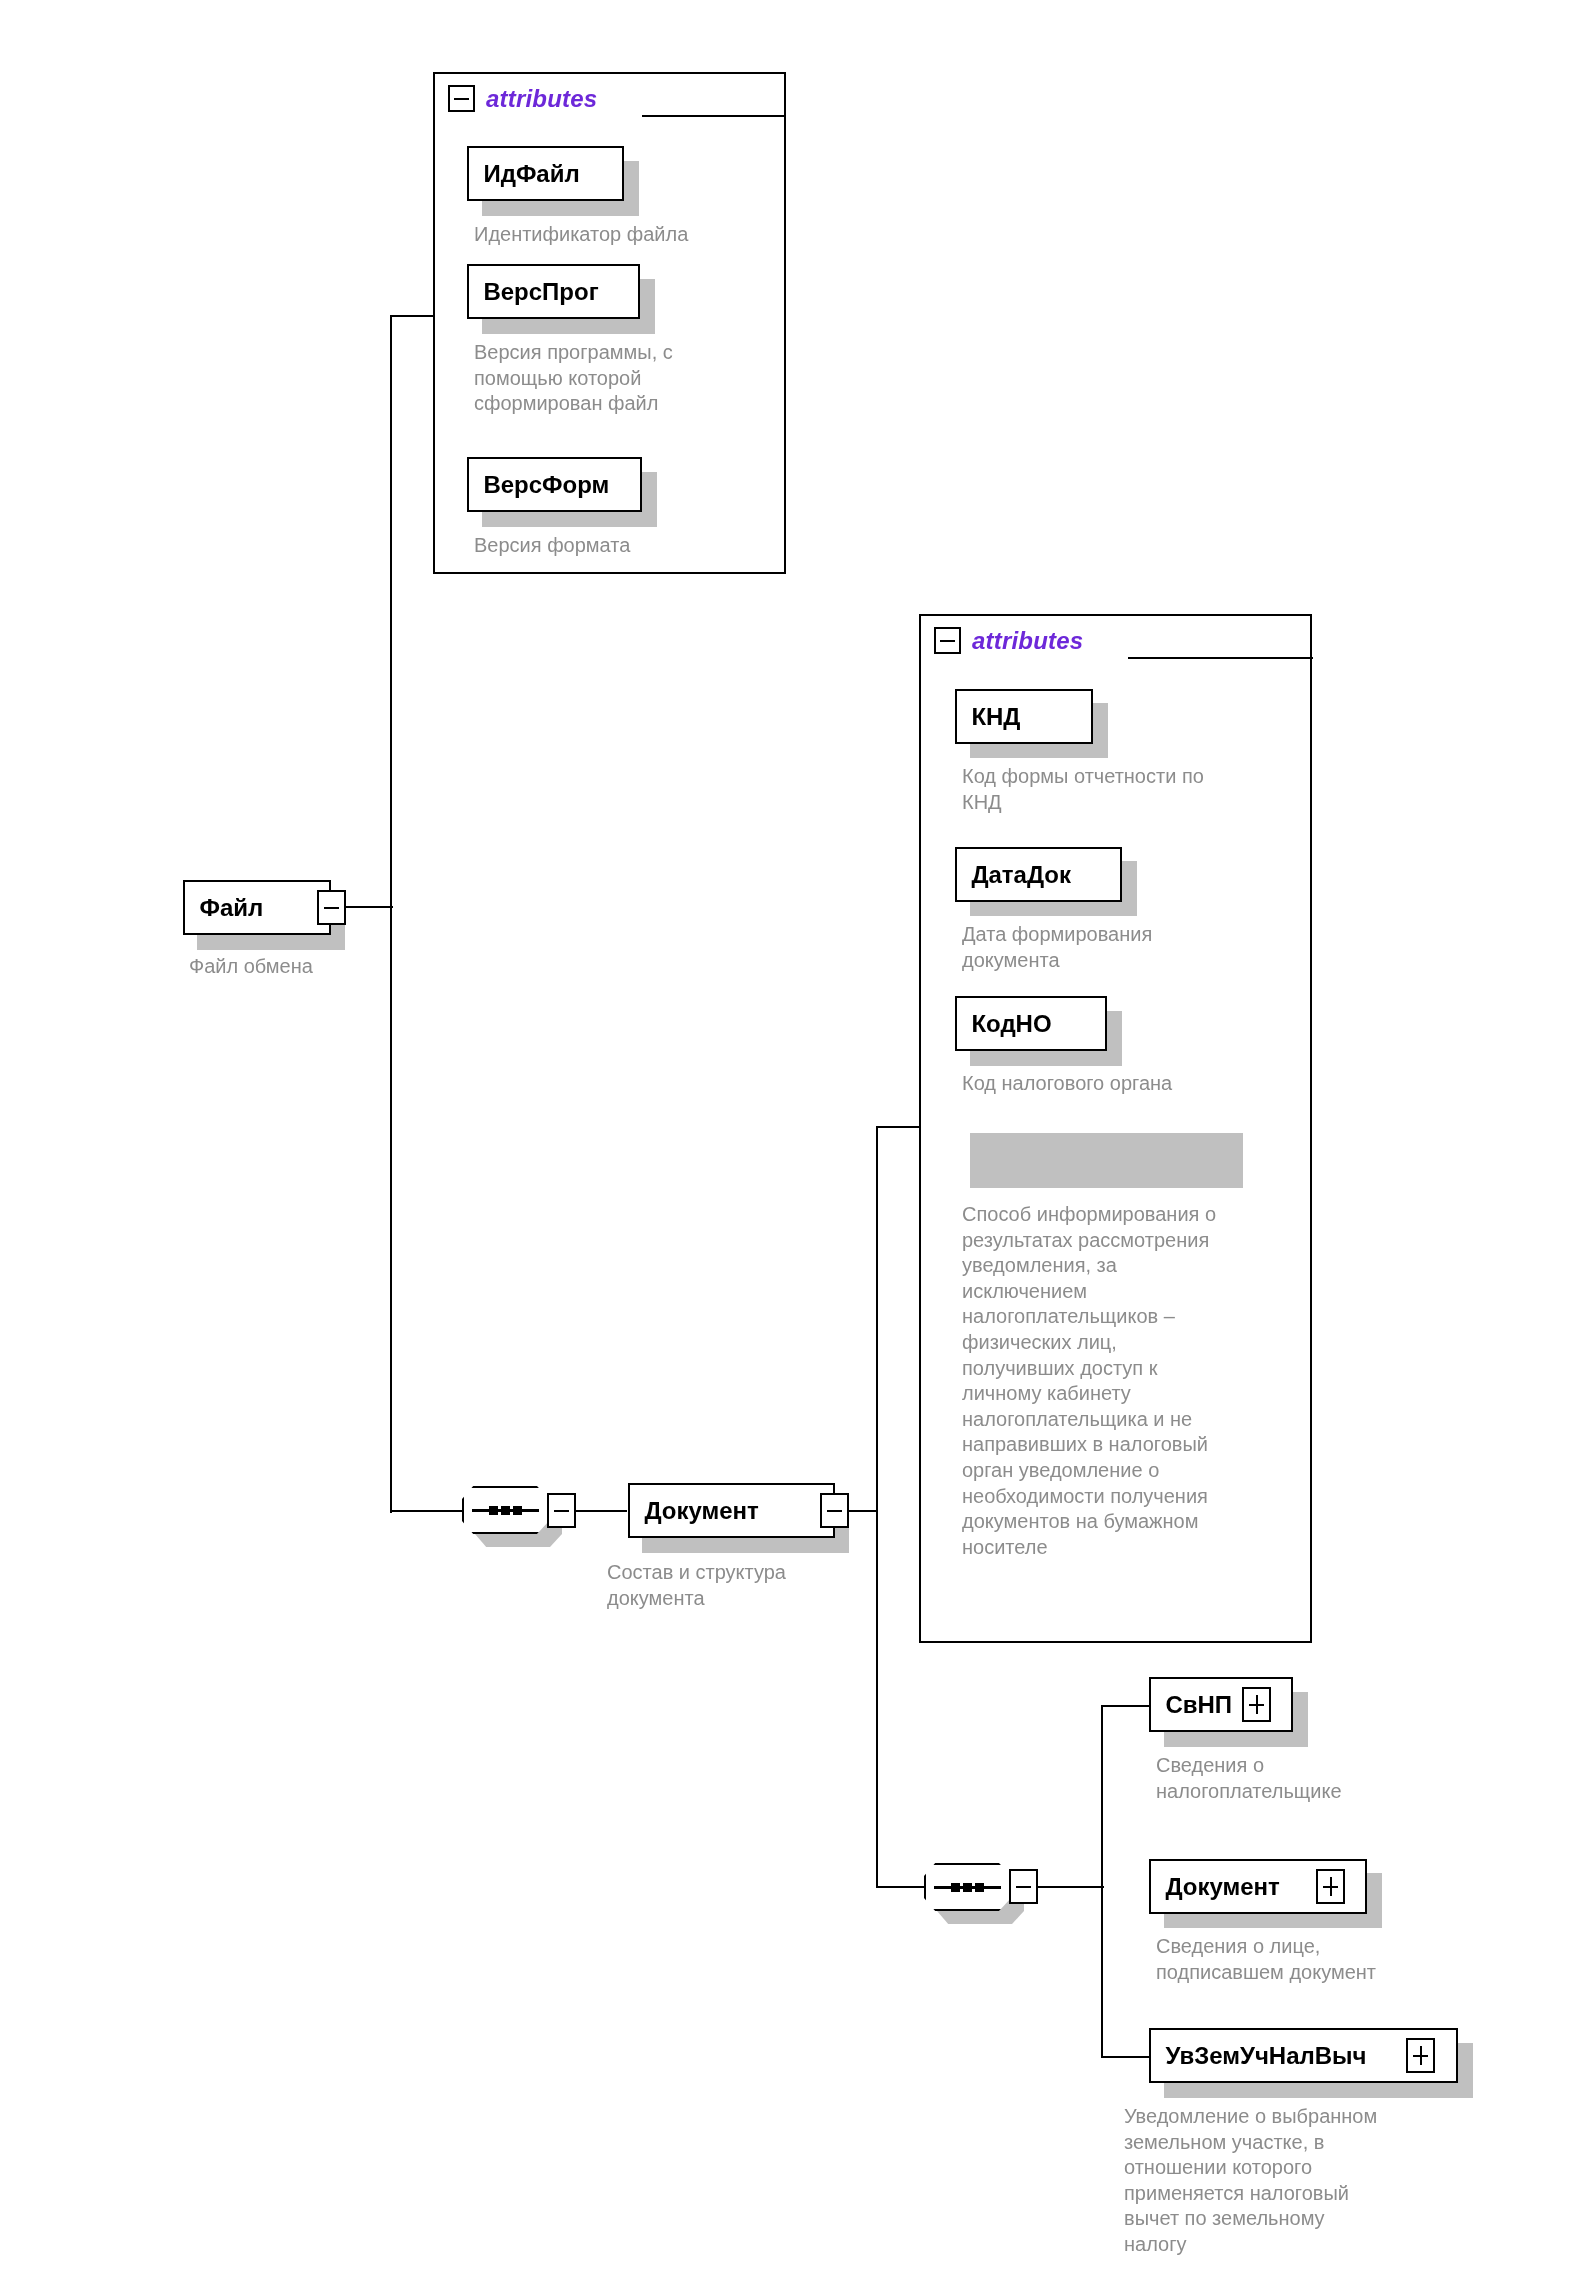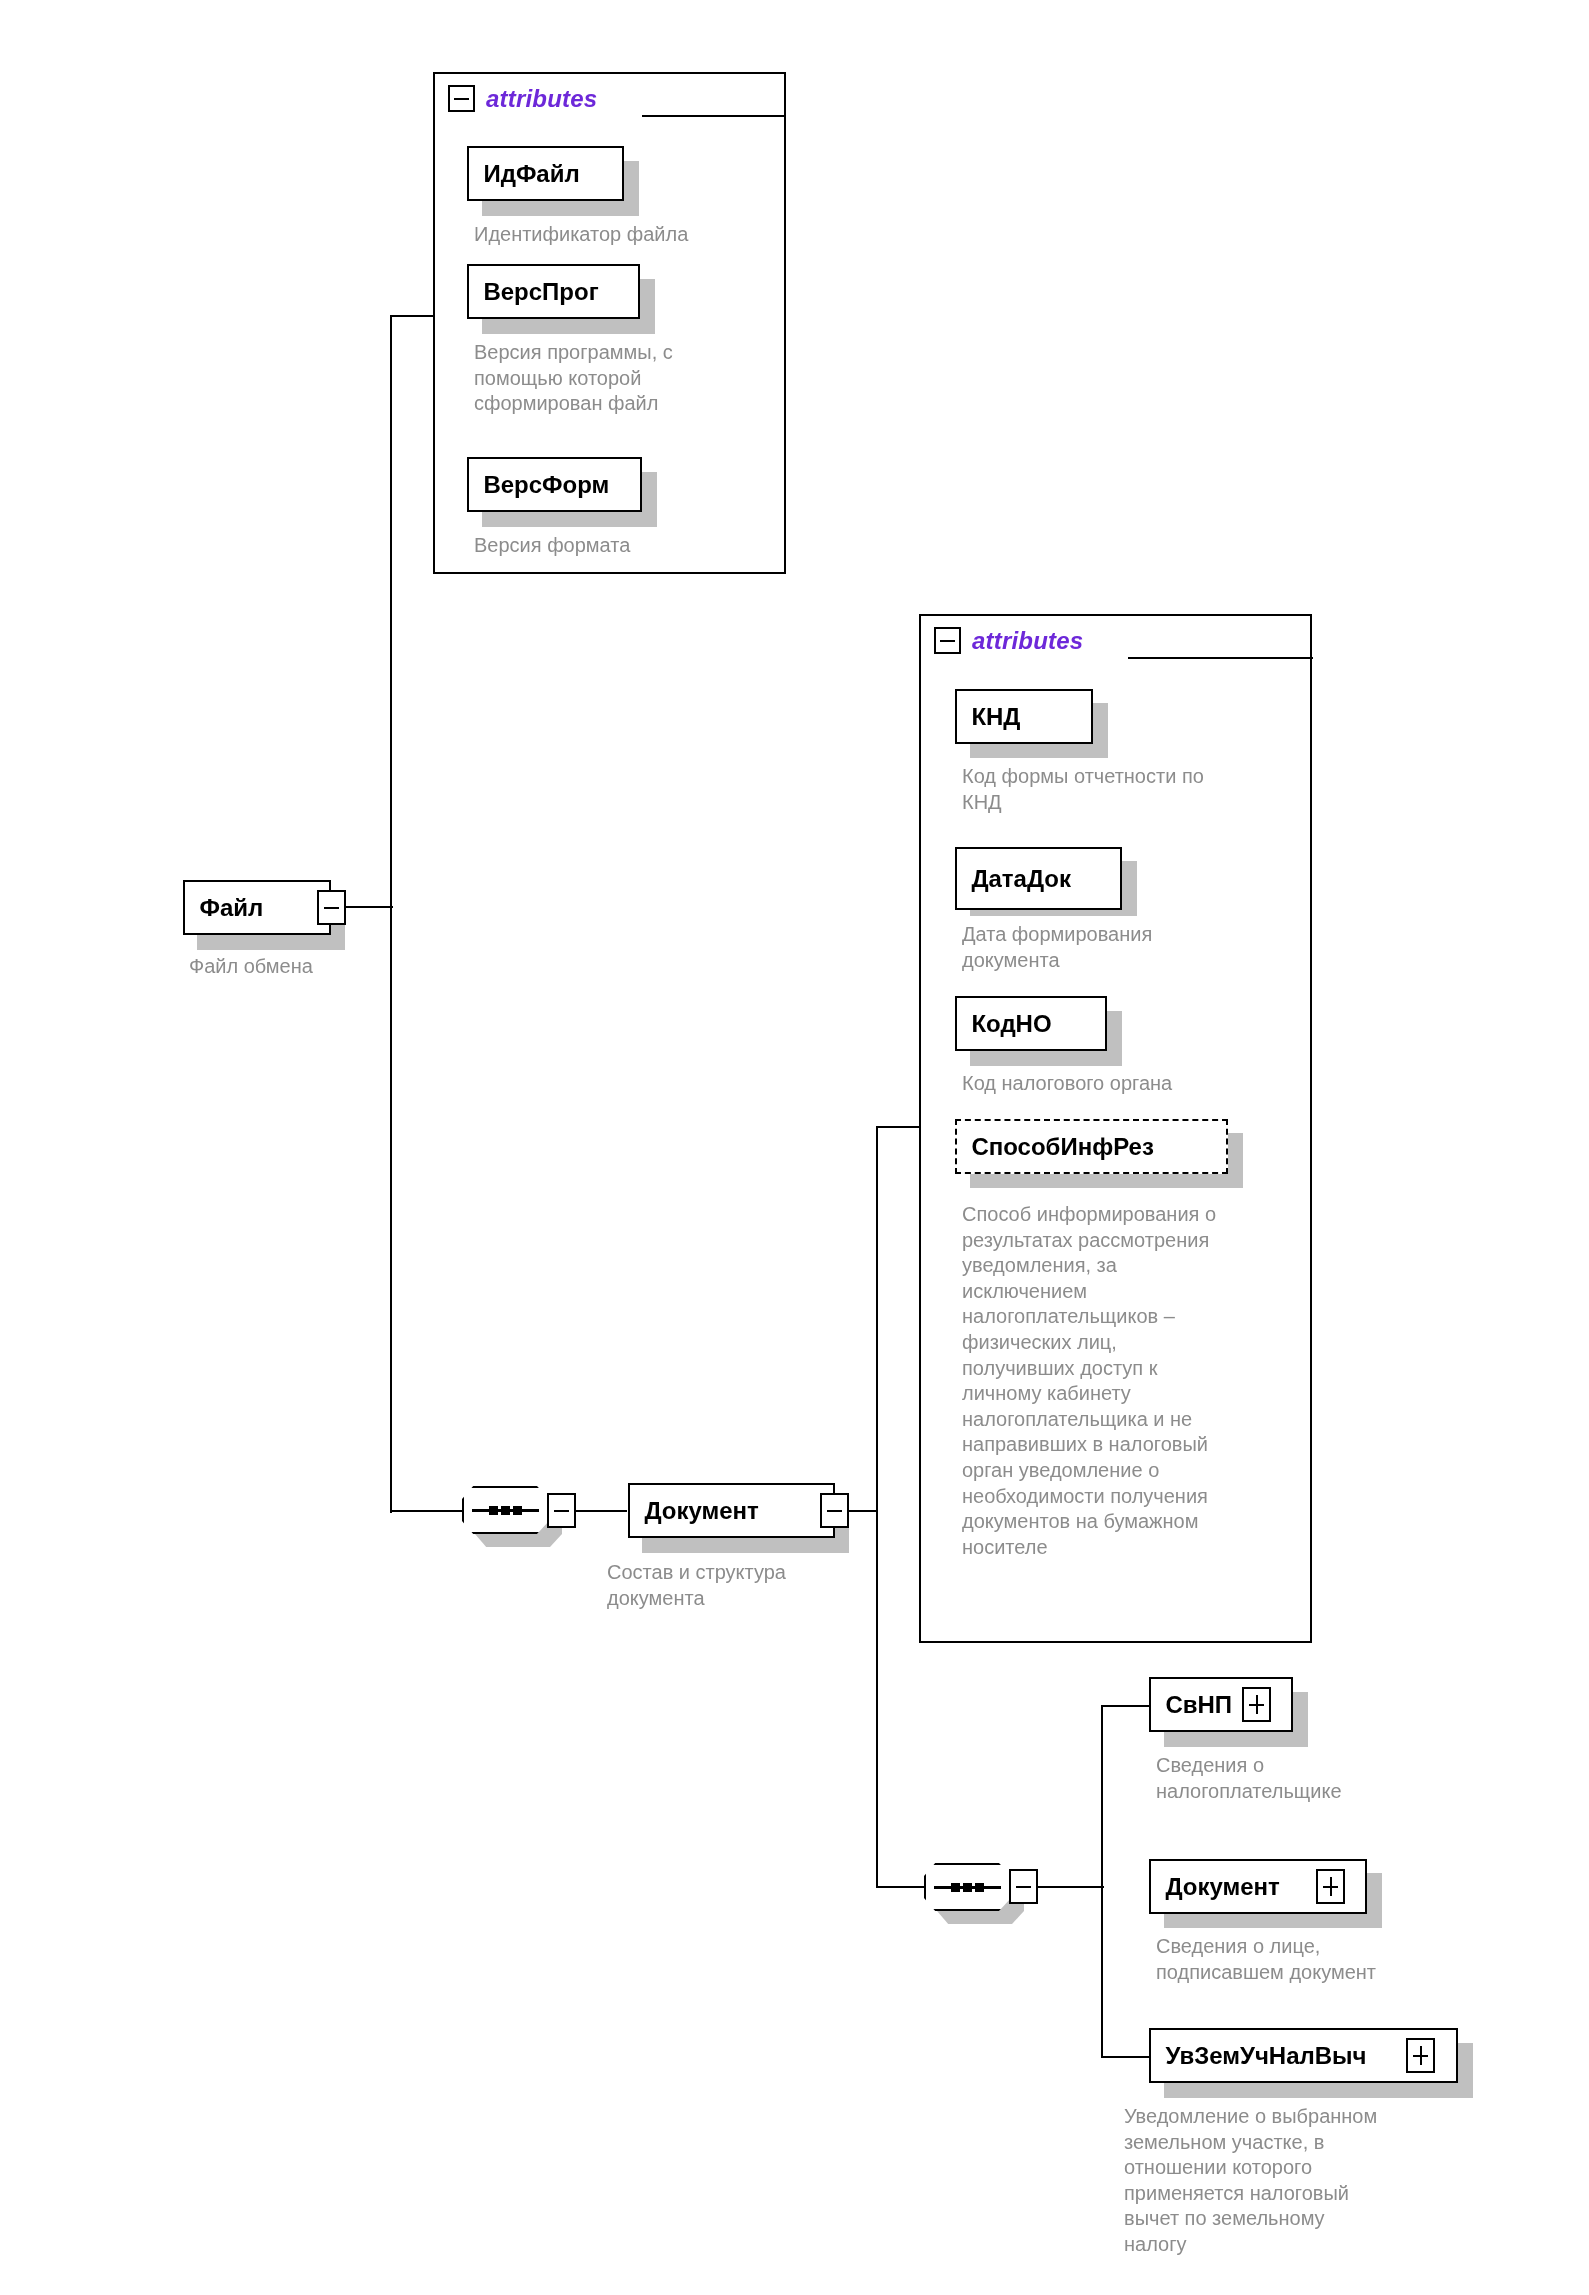--- a/index.html
+++ b/index.html
@@ -228,36 +228,33 @@
   </div>
 
   <div class="shadow" style="left:970px;top:703px;width:138px;height:55px;"></div>
   <div class="node" style="left:955px;top:689px;width:138px;height:55px;">
     <span class="nm">КНД</span>
   </div>
   <div class="doc" style="left:962px;top:764px;width:353px;">Код формы отчетности по
 КНД</div>
 
   <div class="shadow" style="left:970px;top:861px;width:167px;height:55px;"></div>
-  <div class="node" style="left:955px;top:847px;width:167px;height:63px;">
+  <div class="node" style="left:955px;top:847px;width:167px;height:55px;">
     <span class="nm">ДатаДок</span>
   </div>
   <div class="doc" style="left:962px;top:922px;width:353px;">Дата формирования
 документа</div>
 
   <div class="shadow" style="left:970px;top:1011px;width:152px;height:55px;"></div>
   <div class="node" style="left:955px;top:996px;width:152px;height:55px;">
     <span class="nm">КодНО</span>
   </div>
   <div class="doc" style="left:962px;top:1071px;width:353px;">Код налогового органа</div>
 
   <div class="shadow" style="left:970px;top:1133px;width:273px;height:55px;"></div>
-  <div class="node optional" style="left:955px;top:1119px;width:273px;height:55px;">
-    <span class="nm">СпособИнфРез</span>
-  </div>
   <div class="doc" style="left:962px;top:1202px;width:353px;">Способ информирования о
 результатах рассмотрения
 уведомления, за
 исключением
 налогоплательщиков –
 физических лиц,
 получивших доступ к
 личному кабинету
 налогоплательщика и не
 направивших в налоговый

